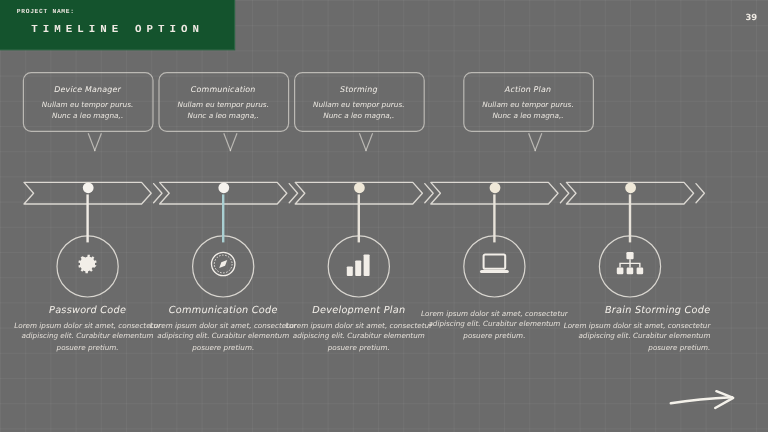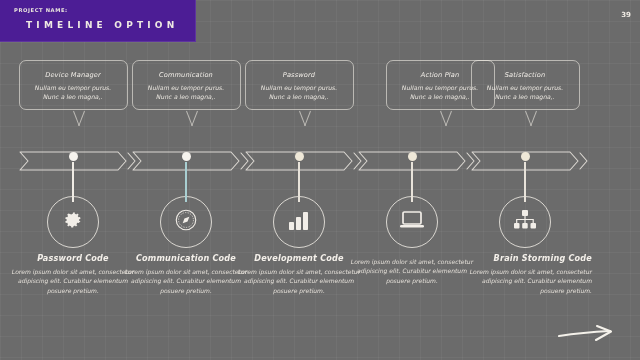--- a/index.html
+++ b/index.html
@@ -14,24 +14,25 @@
     position:absolute; inset:0;
     background-image:
       linear-gradient(to right, rgba(255,255,255,0.045) 1px, transparent 1px),
       linear-gradient(to bottom, rgba(255,255,255,0.045) 1px, transparent 1px);
     background-size:21px 21px;
     pointer-events:none;
   }
   
   #header {
     position:absolute; left:0; top:0; width:196px; height:42px;
-    background:#4c1d95;
+    background:#14532d;
     border-right:1px solid rgba(255,255,255,0.10);
     border-bottom:1px solid rgba(255,255,255,0.10);
     padding:7px 0 0 14px;
+    font-family:Liberation Mono, monospace;
   }
   #project-name {
     font-size:5.2px; letter-spacing:0.6px; font-weight:bold;
     color:#e9e4dd;
   }
   #deck-title {
     margin-top:7px; margin-left:12px;
     font-size:9px; letter-spacing:4.2px; font-weight:bold;
     color:#efeae3;
   }
@@ -83,21 +84,21 @@
   .icon-circle {
     position:absolute; top:0; width:52px; height:52px; margin-left:-26px;
     border:1.6px solid rgba(242,238,231,0.82);
     border-radius:50%;
     display:flex; align-items:center; justify-content:center;
   }
   
   #labels { position:absolute; left:0; top:253px; width:640px; height:70px; }
   .label-block { position:absolute; top:0; width:134px; margin-left:-67px; text-align:center; }
   .label-title {
-    font-size:8.1px; font-weight:bold; font-style:italic; color:#f4f0ea;
+    font-size:8.1px; font-weight:normal; font-style:italic; color:#f4f0ea;
     letter-spacing:0.2px;
   }
   .label-body {
     margin-top:4px; font-size:6px; font-style:italic; line-height:1.55;
     color:#e4dfd8;
   }
   #next-arrow { position:absolute; right:22px; bottom:14px; }
 </style>
 </head>
 <body>
@@ -115,31 +116,26 @@
       <div class="card-title">Device Manager</div>
       <div class="card-body"><span>Nullam eu tempor purus.</span><br><span>Nunc a leo magna,.</span></div>
       <div class="card-tail"></div>
     </div>
     <div class="card" style="left: 131.5px;">
       <div class="card-title">Communication</div>
       <div class="card-body"><span>Nullam eu tempor purus.</span><br><span>Nunc a leo magna,.</span></div>
       <div class="card-tail"></div>
     </div>
     <div class="card" style="left: 244.5px;">
-      <div class="card-title">Password</div>
+      <div class="card-title">Storming</div>
       <div class="card-body"><span>Nullam eu tempor purus.</span><br><span>Nunc a leo magna,.</span></div>
       <div class="card-tail"></div>
     </div>
     <div class="card" style="left: 357.5px; margin-left: 28px;">
       <div class="card-title">Action Plan</div>
-      <div class="card-body"><span>Nullam eu tempor purus.</span><br><span>Nunc a leo magna,.</span></div>
-      <div class="card-tail"></div>
-    </div>
-    <div class="card" style="left: 470.5px;">
-      <div class="card-title">Satisfaction</div>
       <div class="card-body"><span>Nullam eu tempor purus.</span><br><span>Nunc a leo magna,.</span></div>
       <div class="card-tail"></div>
     </div>
   </div>
 
 <div id="band">
   <svg class="chev-svg" width="640" height="26" viewBox="0 0 640 26">
     <g fill="none" stroke="#f0ece5" stroke-width="1.1" stroke-linejoin="round" stroke-linecap="round" opacity="0.85">
       <path d="M20,4 L28,13 L20,22 L118,22 L126,13 L118,4 Z"></path>
       <path d="M133,4 L141,13 L133,22 L231,22 L239,13 L231,4 Z"></path>
@@ -201,21 +197,21 @@
 <div id="labels">
     <div class="label-block" style="left: 73px;">
       <div class="label-title">Password  Code</div>
       <div class="label-body">Lorem ipsum dolor sit amet, consectetur adipiscing elit. Curabitur elementum posuere pretium.</div>
     </div>
     <div class="label-block" style="left: 186px;">
       <div class="label-title">Communication Code</div>
       <div class="label-body">Lorem ipsum dolor sit amet, consectetur adipiscing elit. Curabitur elementum posuere pretium.</div>
     </div>
     <div class="label-block" style="left: 299px;">
-      <div class="label-title">Development Code</div>
+      <div class="label-title">Development Plan</div>
       <div class="label-body">Lorem ipsum dolor sit amet, consectetur adipiscing elit. Curabitur elementum posuere pretium.</div>
     </div>
     <div class="label-block" style="left: 412px;">
       <div class="label-body">Lorem ipsum dolor sit amet, consectetur adipiscing elit. Curabitur elementum posuere pretium.</div>
     </div>
     <div class="label-block" style="left: 525px; text-align: right;">
       <div class="label-title">Brain Storming Code</div>
       <div class="label-body">Lorem ipsum dolor sit amet, consectetur adipiscing elit. Curabitur elementum posuere pretium.</div>
     </div>
   </div>

